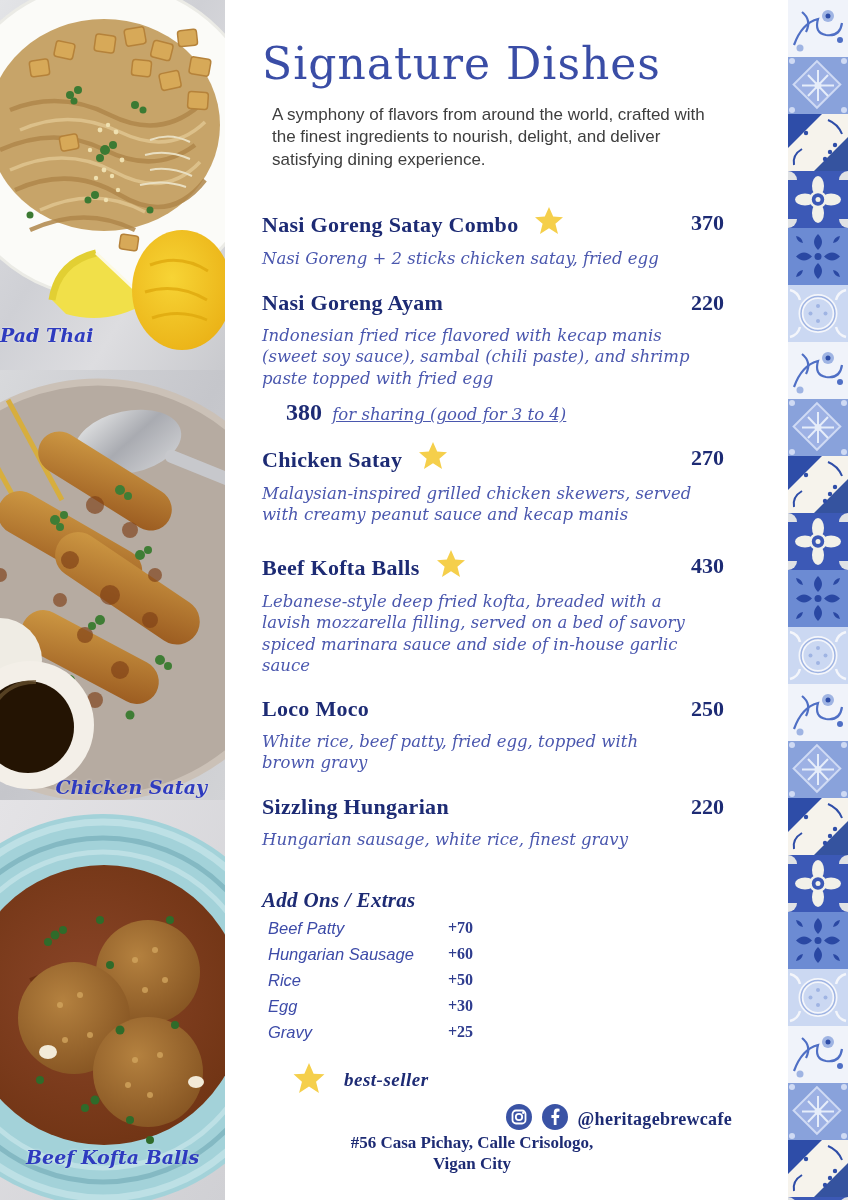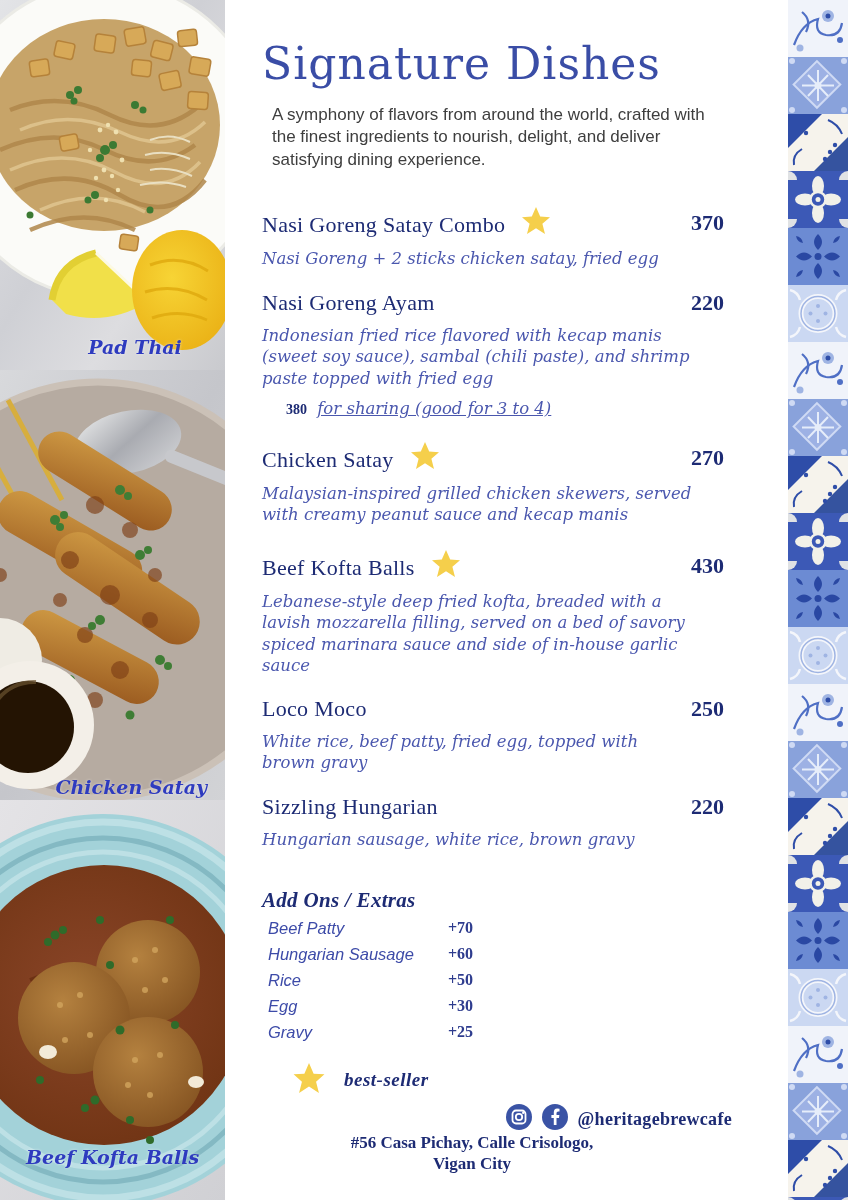--- a/index.html
+++ b/index.html
@@ -11,21 +11,21 @@
 
   
   .photo-col { position:absolute; left:0; top:0; width:225px; height:1200px; }
   .photo { position:absolute; left:0; width:225px; overflow:hidden; }
   .photo svg { display:block; }
   .photo-caption {
     position:absolute; font-style:italic; font-weight:bold; font-size:19px;
     color:#2e3bbf; text-shadow:0 0 3px rgba(255,255,255,.55);
     font-family:"DejaVu Serif","Liberation Serif",serif; white-space:nowrap;
   }
-  .cap-padthai { left:0; width:270px; text-align:center; top:336px; }
+  .cap-padthai { left:0; width:270px; top:324px; }
   .cap-satay   { right:18px; top:776px; }
   .cap-kofta   { left:26px; top:1146px; }
 
   
   .tile-strip { position:absolute; left:788px; top:0; width:60px; height:1200px; }
 
   
   .content { position:absolute; left:262px; top:0; width:470px; height:1200px; }
   .menu-title {
     position:absolute; top:38px; left:0; font-family:"DejaVu Serif","Liberation Serif",serif;
@@ -33,33 +33,33 @@
   }
   .menu-subtitle {
     position:absolute; top:104px; left:10px; width:452px;
     font-family:"Liberation Sans","DejaVu Sans",sans-serif;
     font-size:17px; line-height:1.32; color:#3e3e3e;
   }
 
   .menu-item { position:absolute; left:0; width:470px; }
   .item-head { position:relative; width:470px; }
   .item-name {
-    display:inline-block; font-size:22px; font-weight:normal; color:#1d2b74;
+    display:inline-block; font-size:22px; font-weight:bold; color:#1d2b74;
     letter-spacing:.3px; white-space:nowrap; vertical-align:middle;
   }
   .item-price {
     position:absolute; right:8px; top:0; font-size:22px; font-weight:bold; color:#1d2b74;
   }
   .star { display:inline-block; vertical-align:middle; margin-left:12px; margin-top:-4px; }
   .item-desc {
     margin-top:9px; width:430px; font-family:"DejaVu Serif","Liberation Serif",serif;
     font-style:italic; font-size:16.5px; line-height:1.3; color:#4a57ae;
   }
   .item-note { margin-top:10px; margin-left:24px; font-size:17px; }
-  .note-price { font-weight:bold; color:#1d2b74; font-size:14px; }
+  .note-price { font-weight:bold; color:#1d2b74; font-size:24px; }
   .note-text  { font-style:italic; color:#4a57ae; font-family:"DejaVu Serif","Liberation Serif",serif; margin-left:6px; font-size:16.5px;text-decoration:underline; }
 
   
   .addons { position:absolute; left:0; top:888px; width:260px; }
   .addons-title {
     font-size:21px; font-weight:bold; font-style:italic; color:#1d2b74; letter-spacing:.3px;
   }
   .addon-row { position:relative; height:20px; margin-top:6px; }
   .addon-row:first-of-type { margin-top:12px; }
   .addon-name {
@@ -474,21 +474,21 @@
         <span class="item-price">250</span>
       </div>
       <div class="item-desc">White rice, beef patty, fried egg, topped with brown gravy</div>
     </div>
 
     <div class="menu-item" style="top:794px;">
       <div class="item-head">
         <span class="item-name">Sizzling Hungarian</span>
         <span class="item-price">220</span>
       </div>
-      <div class="item-desc">Hungarian sausage, white rice, brown gravy</div>
+      <div class="item-desc">Hungarian sausage, white rice, finest gravy</div>
     </div>
 
     <div class="addons">
       <div class="addons-title">Add Ons / Extras</div>
       <div class="addon-row">
         <span class="addon-name">Beef Patty</span>
         <span class="addon-price">+70</span>
       </div>
       <div class="addon-row">
         <span class="addon-name">Hungarian Sausage</span>

